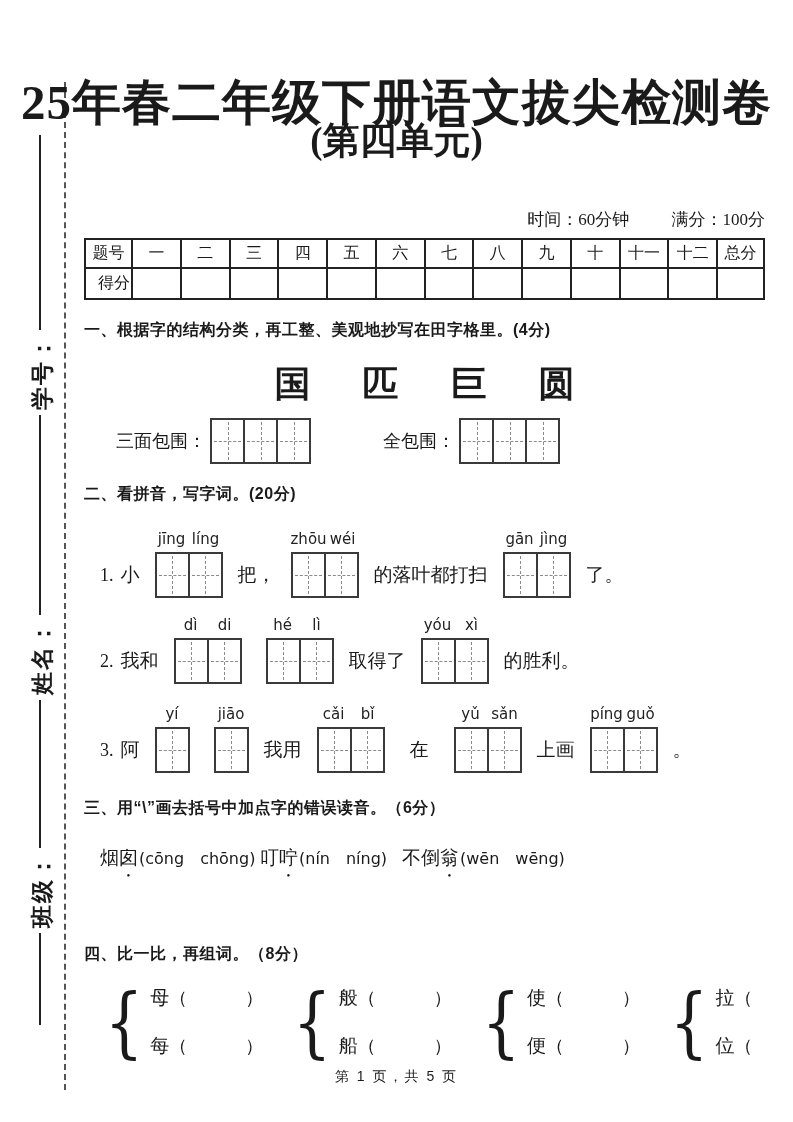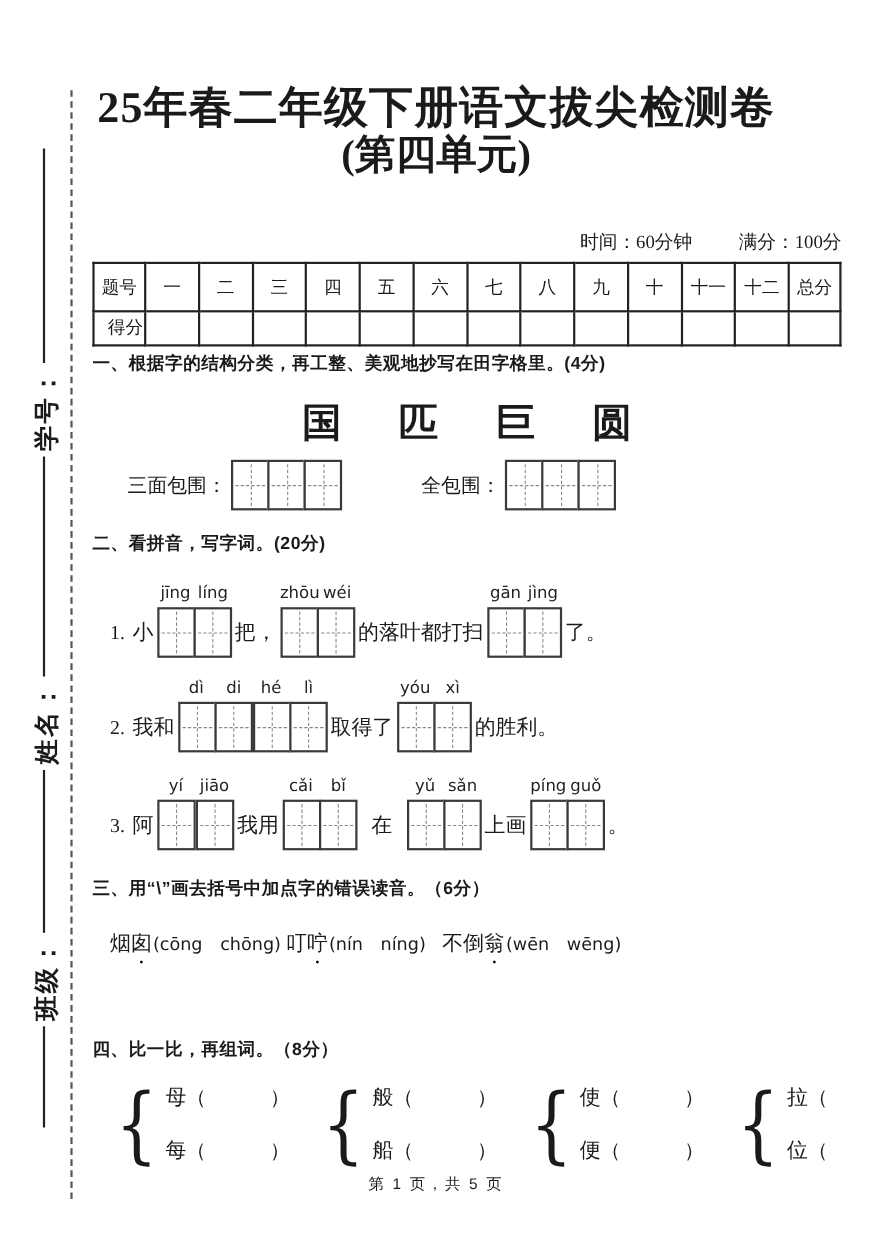--- a/index.html
+++ b/index.html
@@ -12,32 +12,32 @@
                border-left:2px dashed #555; }
   .side-strip { position:absolute; left:-423px; top:545px; width:930px; height:40px;
                 transform:rotate(-90deg); display:flex; align-items:center;
                 font-size:23px; font-weight:600; letter-spacing:2px; }
   .side-strip .blank { display:inline-block; height:1px; border-bottom:2px solid #222;
                        margin:0 5px 4px 5px; }
   .bw1 { width:92px; } .bw2 { width:148px; } .bw3 { width:200px; } .bw4 { width:195px; }
 
   
   .title { position:absolute; top:70px; left:0; right:0; text-align:center;
-           font-size:40px; font-weight:900; letter-spacing:1px; }
+           font-size:49px; font-weight:900; letter-spacing:1px; }
   .subtitle { position:absolute; top:116px; left:0; right:0; text-align:center;
               font-size:37px; font-weight:900; }
   .meta { position:absolute; top:208px; left:84px; width:681px; text-align:right;
           font-size:17px; }
   .meta span { margin-left:38px; }
 
   
   .score-table { position:absolute; top:238px; left:84px; width:681px;
                  border-collapse:collapse; table-layout:fixed; }
   .score-table td { border:2px solid #222; text-align:center; font-size:16px;
-                    height:44px; padding:0 1px; }
+                    height:29px; padding:0 1px; }
   .score-table tr:nth-child(2) td { height:31px;text-align:right; }
   .score-table td:first-child { width:47px; }
   .score-table td:last-child { width:47px; }
 
   
   .sec-title { position:absolute; left:84px; font-size:16px; font-weight:bold;
                font-family:"Liberation Sans", sans-serif; letter-spacing:0.5px; }
   .charrow { position:absolute; top:360px; left:84px; width:681px; display:flex;
              justify-content:center; gap:52px; font-size:36px; font-weight:bold; }
 
@@ -54,21 +54,21 @@
   .gridrow1 { position:absolute; top:418px; left:116px; display:flex;
               align-items:center; }
   .gridrow1 .glabel { font-size:18px; margin-right:4px; }
   .gridrow1 .gap { width:72px; }
 
   
   .qline { position:absolute; left:100px; height:50px; display:flex;
            align-items:center; font-size:19px; }
   .qnum { margin-right:4px; font-size:18px; }
   .qt { margin:0 3px; white-space:pre; }
-  .pgrid { position:relative; display:flex; margin:0 0;justify-content:center; }
+  .pgrid { position:relative; display:flex; margin:0 12px;justify-content:center; }
   .pyrow { position:absolute; top:-22px; left:0; width:100%; display:flex;
            font-family:"DejaVu Sans", sans-serif; font-size:15px; color:#222; }
   .pyrow span { flex:1; text-align:center; white-space:nowrap; }
 
   
   .s3row { position:absolute; left:100px; width:640px; display:grid;
            grid-template-columns:160px 142px auto; font-size:19px; }
   .s3item { white-space:nowrap; }
   .dotchar { position:relative; display:inline-block; }
   .dotchar::after { content:"•"; position:absolute; left:50%; bottom:-10px;

